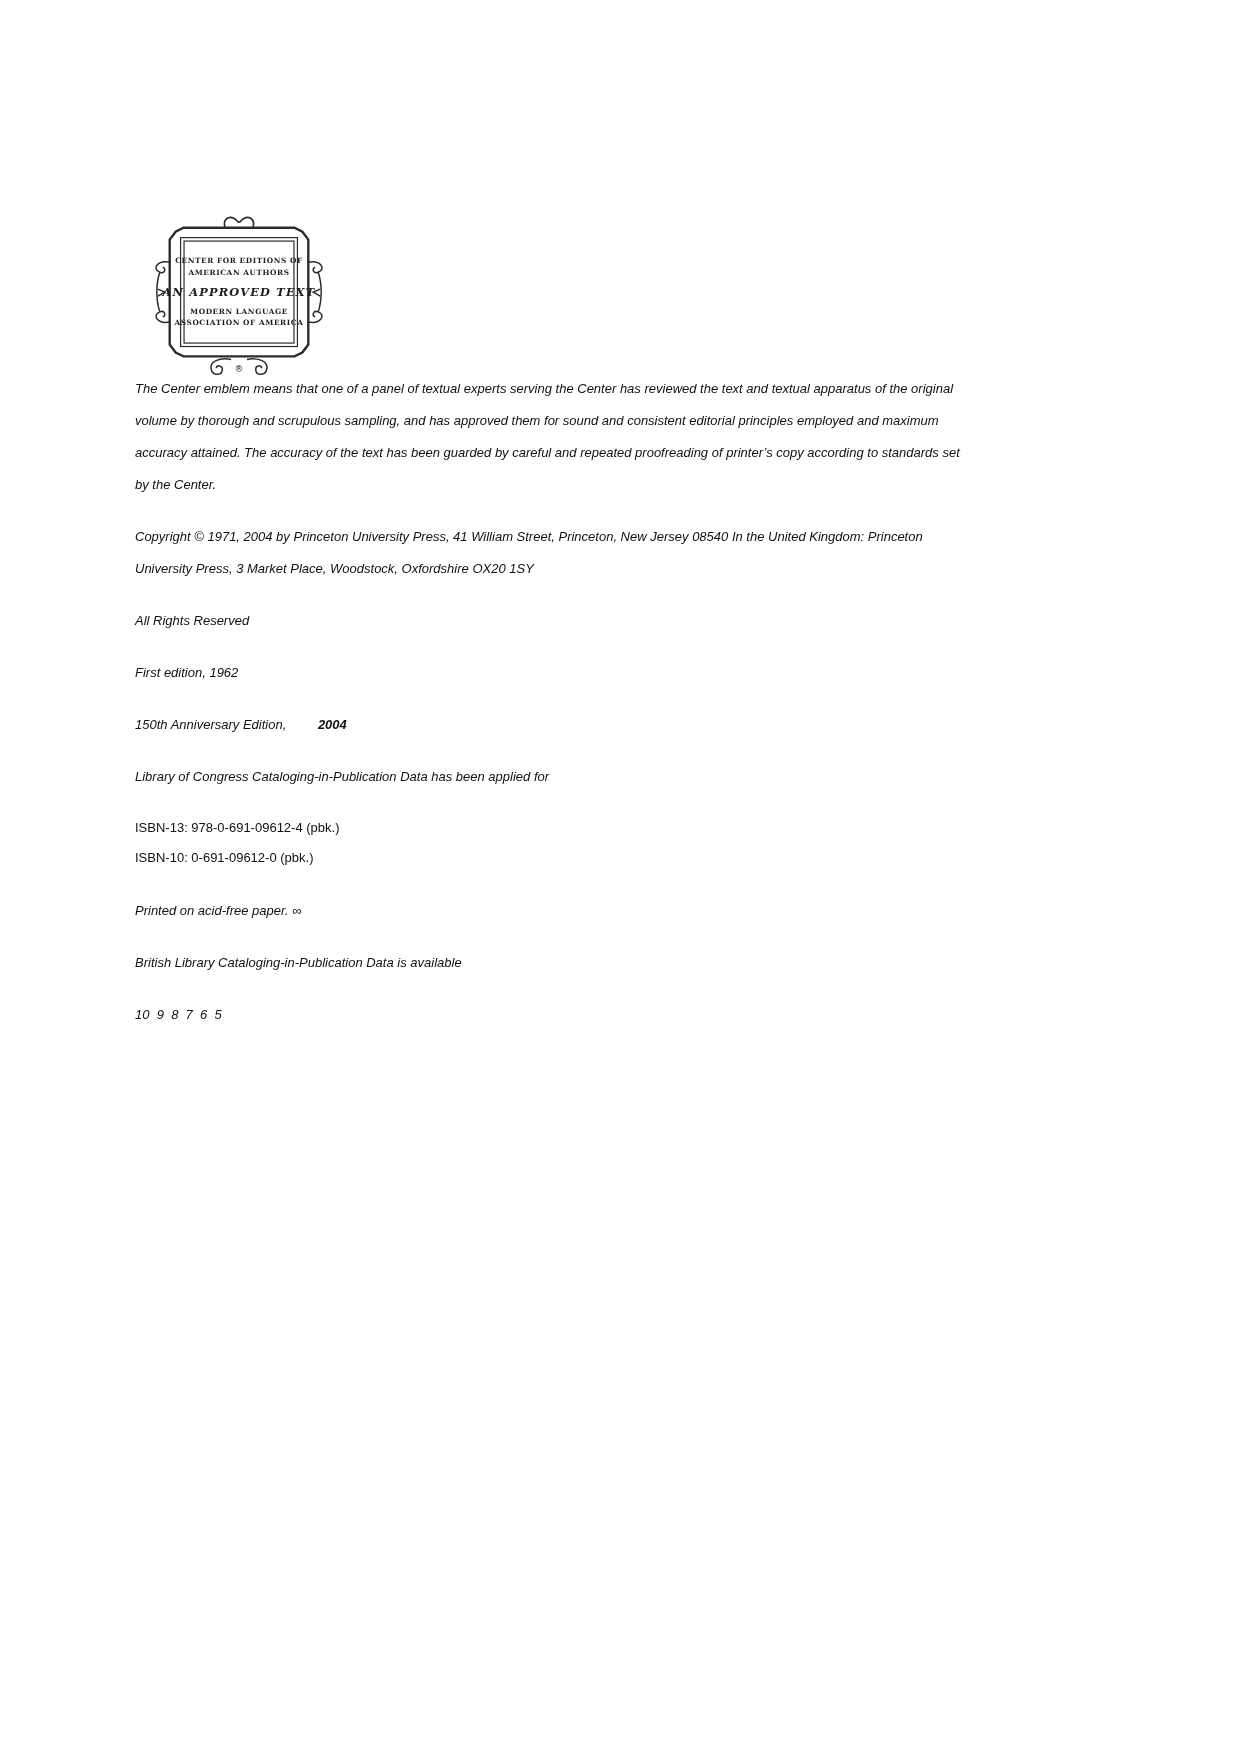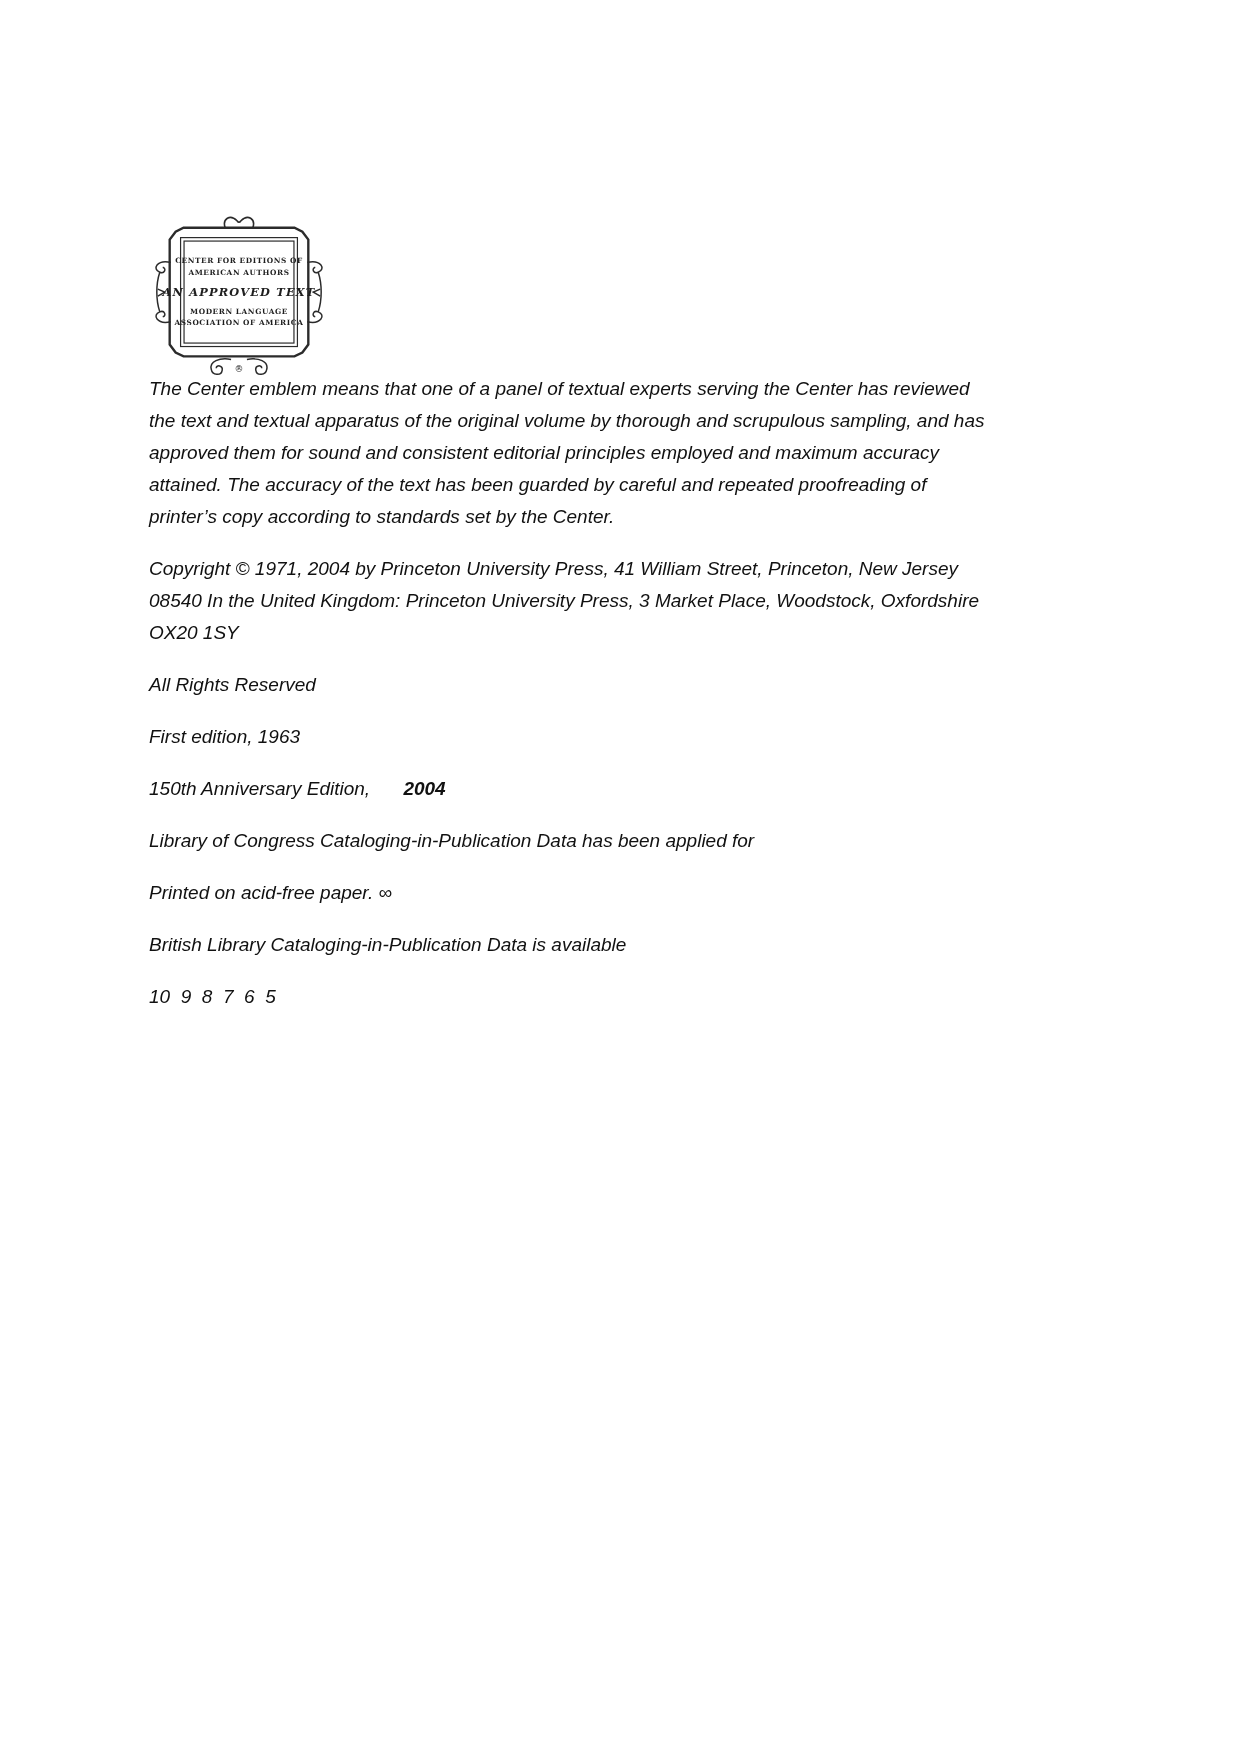--- a/index.html
+++ b/index.html
@@ -18,26 +18,26 @@
   }
   .emblem {
     position: absolute;
     left: 138px;
     top: 210px;
     width: 202px;
     height: 178px;
   }
   .doc {
     position: absolute;
-    left: 149px;
+    left: 135px;
     top: 373px;
     width: 842px;
     font-family: "Liberation Sans", sans-serif;
     font-style: italic;
-    font-size: 19px;
+    font-size: 13px;
     line-height: 32px;
     color: #111111;
   }
   .doc p { margin: 0 0 20px 0; }
   .doc b { font-weight: bold; margin-left: 28px; }
   .roman { font-style: normal; }
   .isbn-group { margin: 0 0 22px 0; }
   .isbn-group p { margin: 0; line-height: 30px; }
   .prewrap { white-space: pre-wrap; }
 </style>
@@ -88,26 +88,30 @@
   </div>
 
   <div class="doc">
 
     <p>The Center emblem means that one of a panel of textual experts serving the Center has reviewed the text and textual apparatus of the original volume by thorough and scrupulous sampling, and has approved them for sound and consistent editorial principles employed and maximum accuracy attained. The accuracy of the text has been guarded by careful and repeated proofreading of printer’s copy according to standards set by the Center.</p>
 
     <p>Copyright © 1971, 2004 by Princeton University Press, 41 William Street, Princeton, New Jersey 08540 In the United Kingdom: Princeton University Press, 3 Market Place, Woodstock, Oxfordshire OX20 1SY</p>
 
     <p>All Rights Reserved</p>
 
-    <p>First edition, 1963</p>
+    <p>First edition, 1962</p>
 
     <p><span>150th Anniversary Edition, </span><b>2004</b></p>
 
     <p>Library of Congress Cataloging-in-Publication Data has been applied for</p>
 
+    <div class="isbn-group roman">
+      <p>ISBN-13: 978-0-691-09612-4 (pbk.)</p>
+      <p>ISBN-10: 0-691-09612-0 (pbk.)</p>
+    </div>
 
     <p>Printed on acid-free paper. ∞</p>
 
     <p>British Library Cataloging-in-Publication Data is available</p>
 
 
 
     <p class="prewrap">10  9  8  7  6  5</p>
 
   </div>

